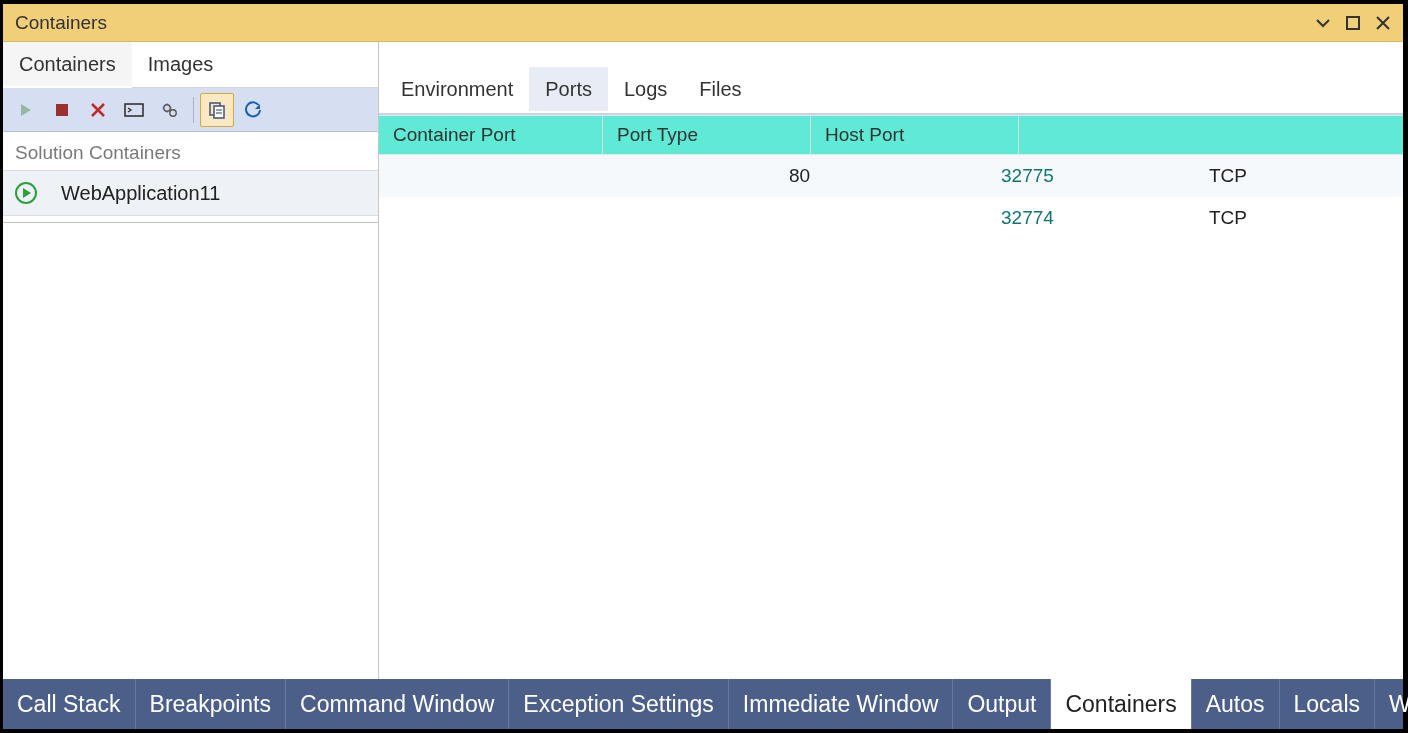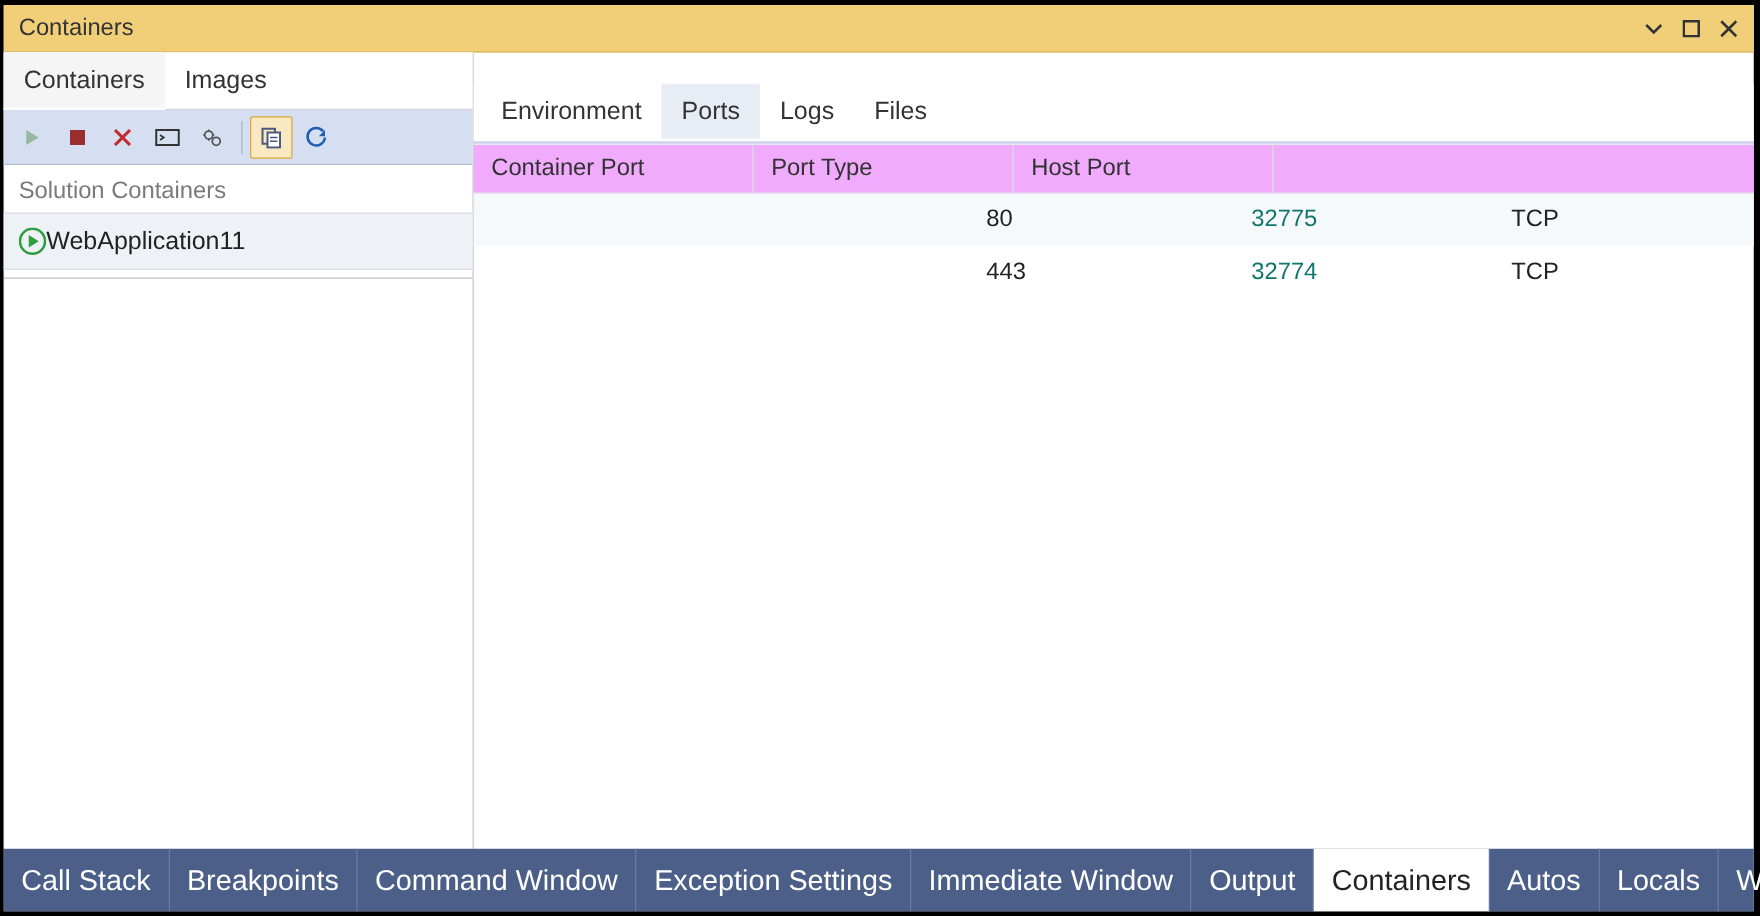--- a/index.html
+++ b/index.html
@@ -23,32 +23,32 @@
   .side-tab.active { background:#f5f5f5; border-bottom:2px solid #fff; margin-bottom:-1px;}
   .side-tab:not(.active){ color:#333; }
   
   .toolbar { height:44px; background:#d6dff2; display:flex; align-items:center; padding:0 6px; gap:2px; border-bottom:1px solid #b6bfd2;}
   .tbtn { width:34px; height:34px; display:flex; align-items:center; justify-content:center; border:1px solid transparent; cursor:pointer; border-radius:2px;}
   .tbtn.disabled { opacity:.45; cursor:default;}
   .tbtn.active { background:#f9e8c2; border:1px solid #d8a93a;}
   .tdiv { width:1px; height:26px; background:#aab3c6; margin:0 4px;}
   
   .section-label { padding:10px 12px 6px 12px; font-size:19px; color:#7a7a7a;}
-  .list-item { height:46px; display:flex; align-items:center; gap:0; padding:0 12px; font-size:20px; color:#222; background:#eef1f6; border-top:1px solid #dadde4; border-bottom:1px solid #dadde4; cursor:pointer;}
+  .list-item { height:46px; display:flex; align-items:center; gap:24px; padding:0 12px; font-size:20px; color:#222; background:#eef1f6; border-top:1px solid #dadde4; border-bottom:1px solid #dadde4; cursor:pointer;}
   .list-item .status-icon { width:22px; height:22px; }
   .sidebar-bottom-line { border-top:1px solid #bfbfbf; margin-top:6px;}
   
   
   .content { flex:1; display:flex; flex-direction:column; min-width:0;margin-top:25px;}
   .ctabs { height:46px; display:flex; align-items:stretch; background:#fff; padding-left:6px; border-bottom:2px solid transparent;}
   .ctab { padding:0 16px; display:flex; align-items:center; font-size:20px; color:#333; cursor:pointer;}
   .ctab.active { background:#e8ecf5;}
   .thin-accent { height:2px; background:#c9d4ea; }
   
-  .grid-header { height:40px; display:flex; background:#f0abfc; border-top:1px solid #e3e6ec; border-bottom:1px solid #e3e6ec;}
+  .grid-header { height:40px; display:flex; background:#5eead4; border-top:1px solid #e3e6ec; border-bottom:1px solid #e3e6ec;}
   .gh-cell { display:flex; align-items:center; padding:0 14px; font-size:19px; color:#333; border-right:1px solid #dcdfe4;}
   .gh-cell:last-child{border-right:none;}
   .col-cp { width:224px;}
   .col-hp { width:208px;}
   .col-pt { width:208px;}
   .col-fill { flex:1;}
   
   .grid-row { height:42px; display:flex; align-items:center;justify-content:flex-end;}
   .grid-row.alt { background:#f6f9fc;}
   .g-cell { padding:0 14px 0 26px; font-size:19px; color:#222;}
@@ -184,21 +184,20 @@
         <div class="gh-cell col-hp">Host Port</div>
         <div class="gh-cell col-fill"></div>
       </div>
 
       <div class="grid-row alt">
         <div class="g-cell col-cp">80</div>
         <div class="g-cell col-hp link">32775</div>
         <div class="g-cell col-pt">TCP</div>
       </div>
       <div class="grid-row">
-        <div class="g-cell col-cp">443</div>
         <div class="g-cell col-hp link">32774</div>
         <div class="g-cell col-pt">TCP</div>
       </div>
     </div>
   </div>
 
   <div class="bottom-tabs">
     <div class="btab">
         <span>Call Stack</span>
       </div>

